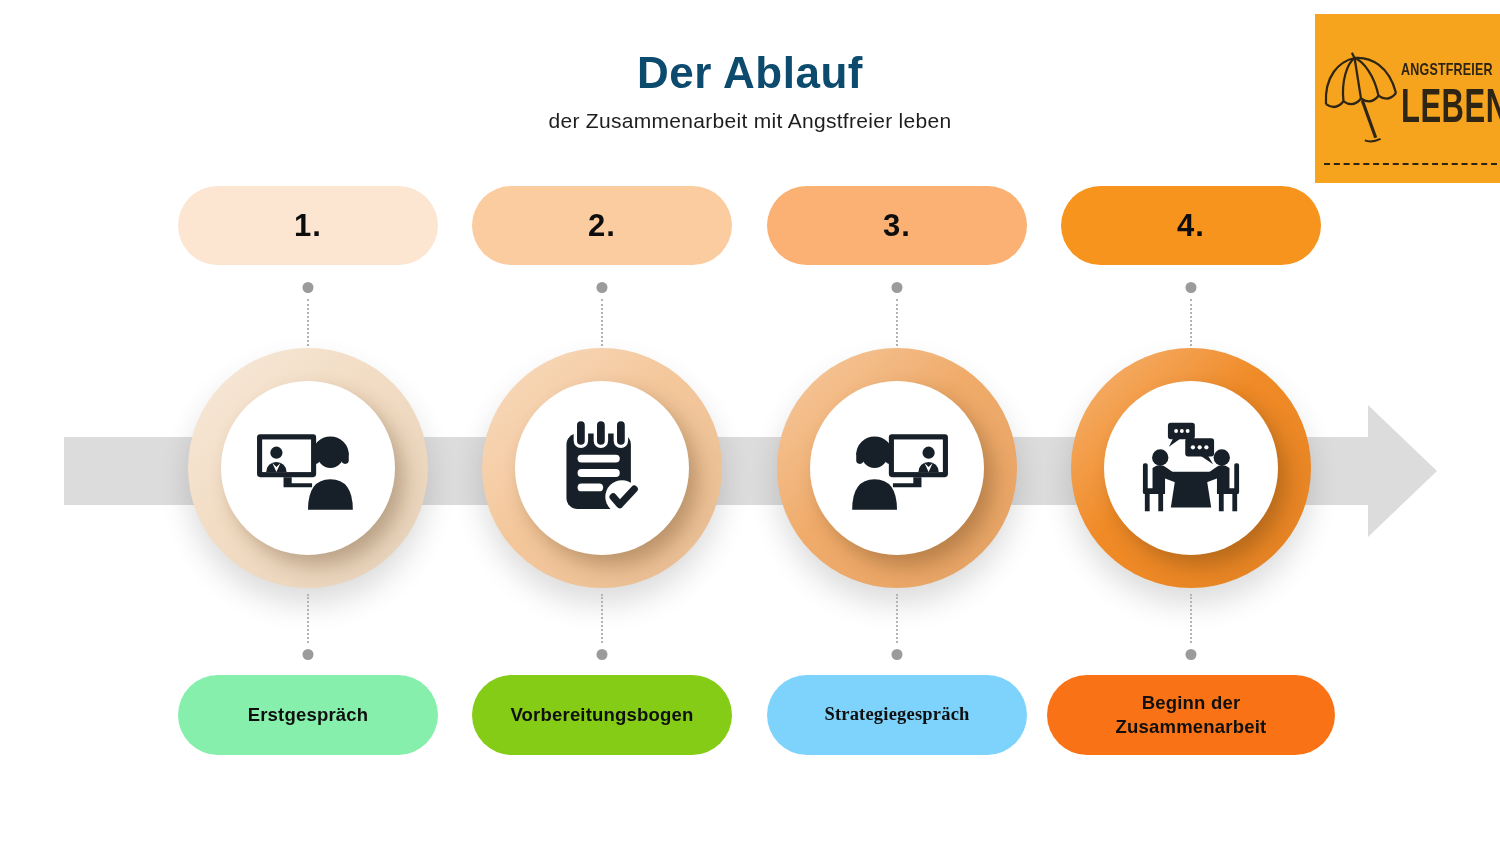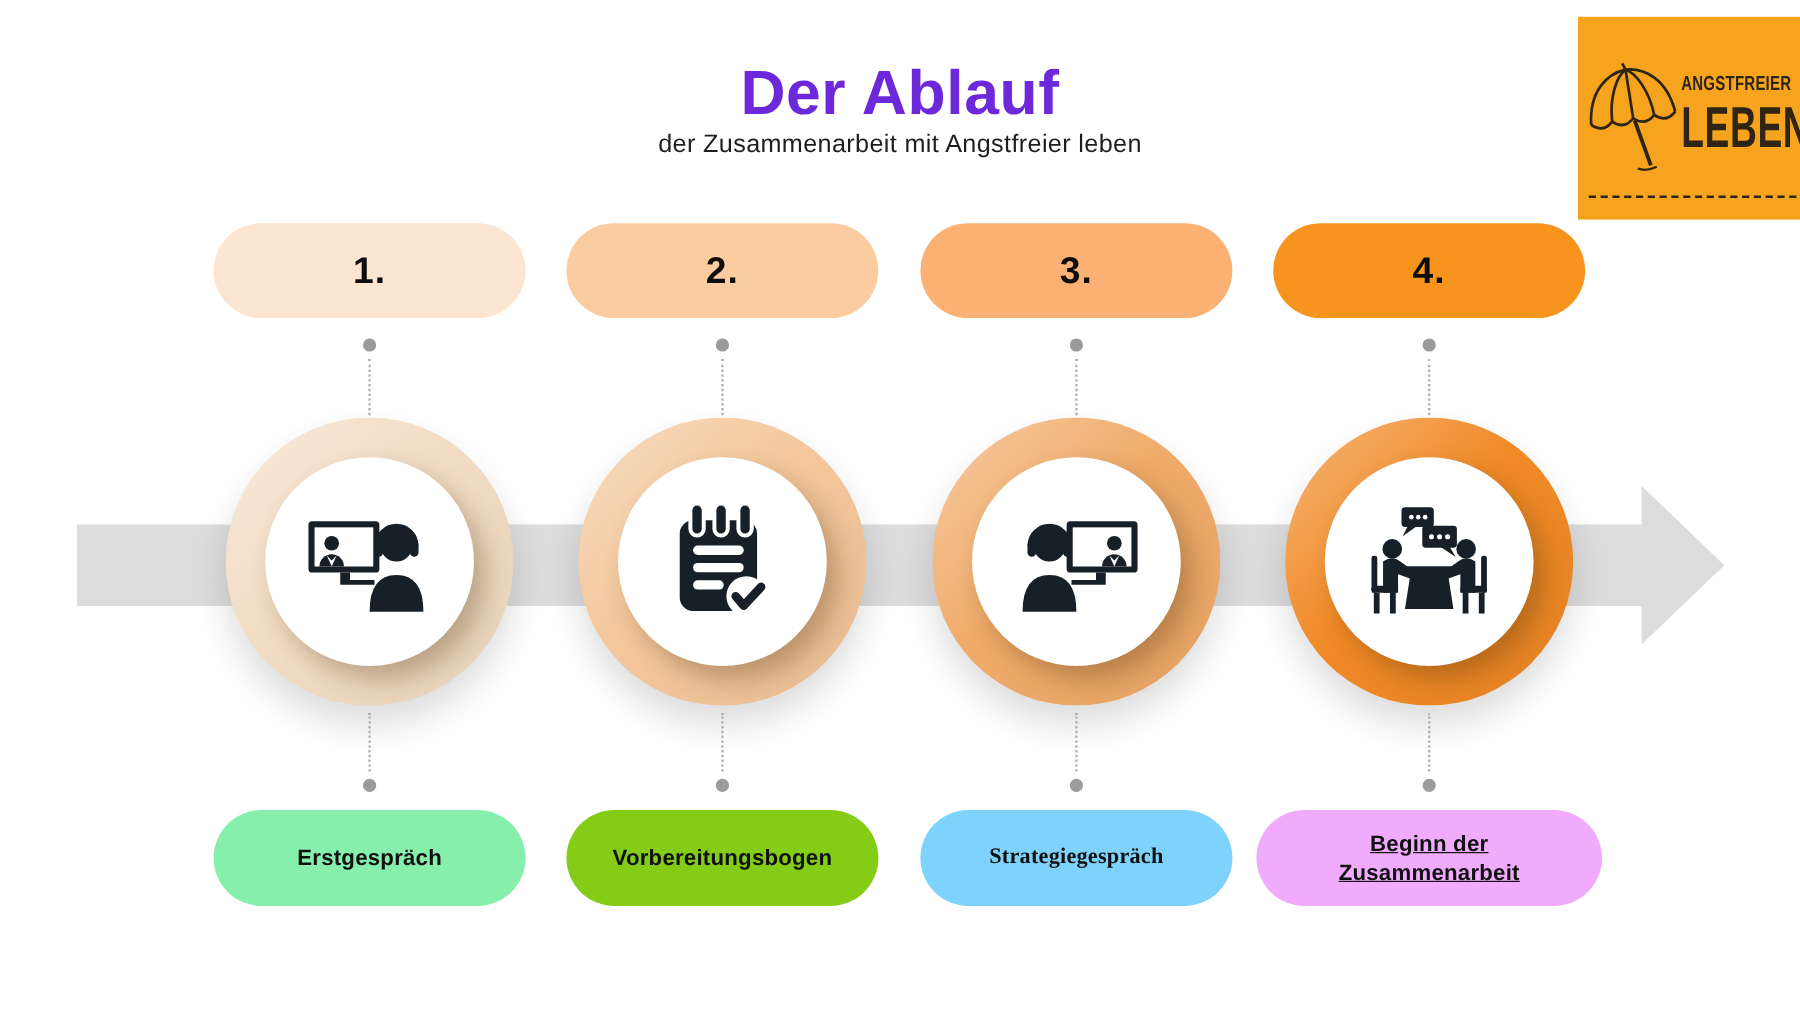--- a/index.html
+++ b/index.html
@@ -4,21 +4,21 @@
 <style>
   html,body { margin:0; padding:0; background:#ffffff; }
   .canvas {
     position:relative; width:1500px; height:844px; background:#ffffff;
     font-family:"Liberation Sans", sans-serif; overflow:hidden;
   }
 
   
   .title {
     position:absolute; top:48px; left:0; right:0; text-align:center;
-    font-size:52px; font-weight:800; letter-spacing:0.5px; color:#6d28d9;
+    font-size:44px; font-weight:800; letter-spacing:0.5px; color:#0c4a6e;
   }
   .subtitle {
     position:absolute; top:109px; left:0; right:0; text-align:center;
     font-size:21px; font-weight:400; color:#1e1e1e; letter-spacing:0.3px;
   }
 
   
   .logo {
     position:absolute; left:1315px; top:14px; width:166px; height:169px;
   }
@@ -242,17 +242,17 @@
               <circle cx="54" cy="25.5" r="2.2"></circle>
                 <circle cx="61" cy="25.5" r="2.2"></circle>
                 <circle cx="68" cy="25.5" r="2.2"></circle>
             </g>
           </svg>
         </div>
       </div>
     </div>
     <div class="vline vline-bottom"></div>
     <div class="dot dot-bottom"></div>
-    <div class="label-pill" style="background: #f0abfc; text-decoration: underline;">Beginn der Zusammenarbeit</div>
+    <div class="label-pill" style="background: #f97316;">Beginn der Zusammenarbeit</div>
   </div>
 
 
 </div>
 
 </body></html>

